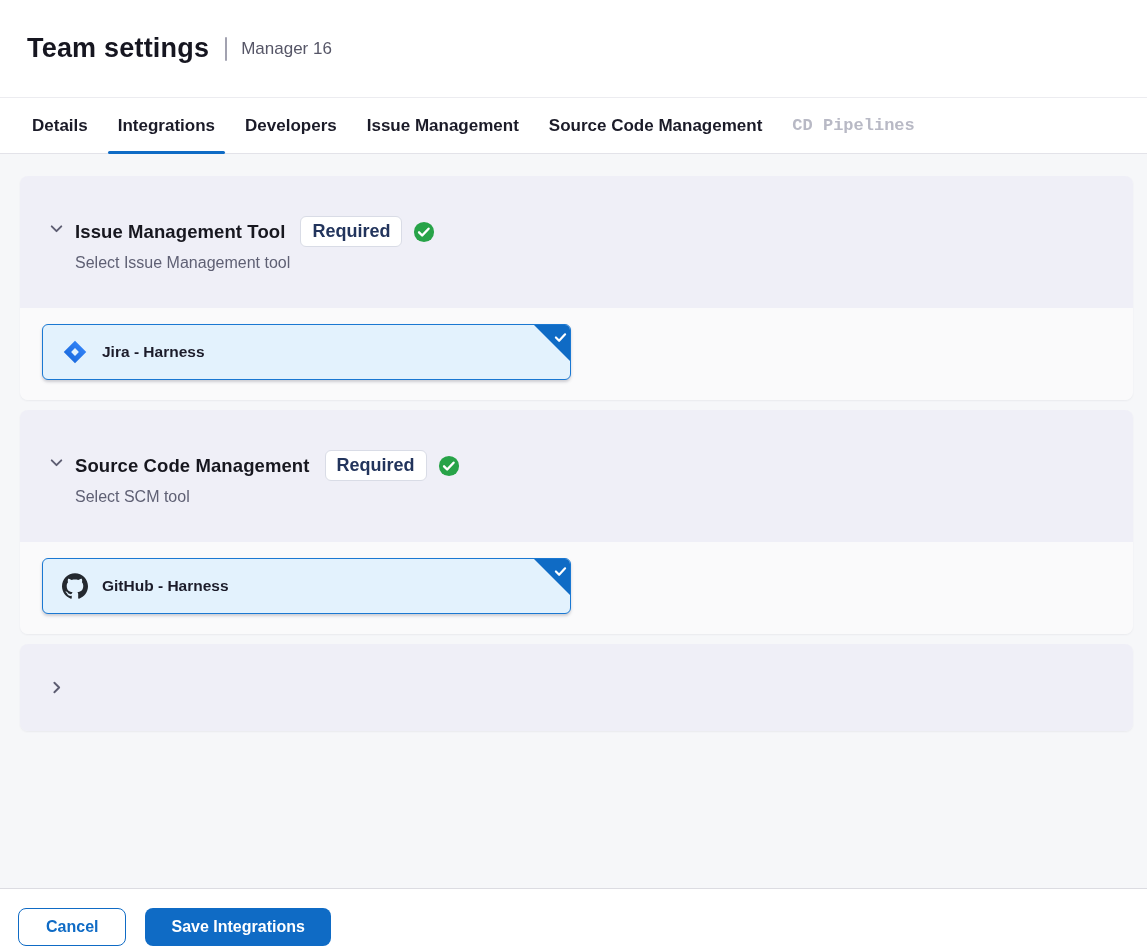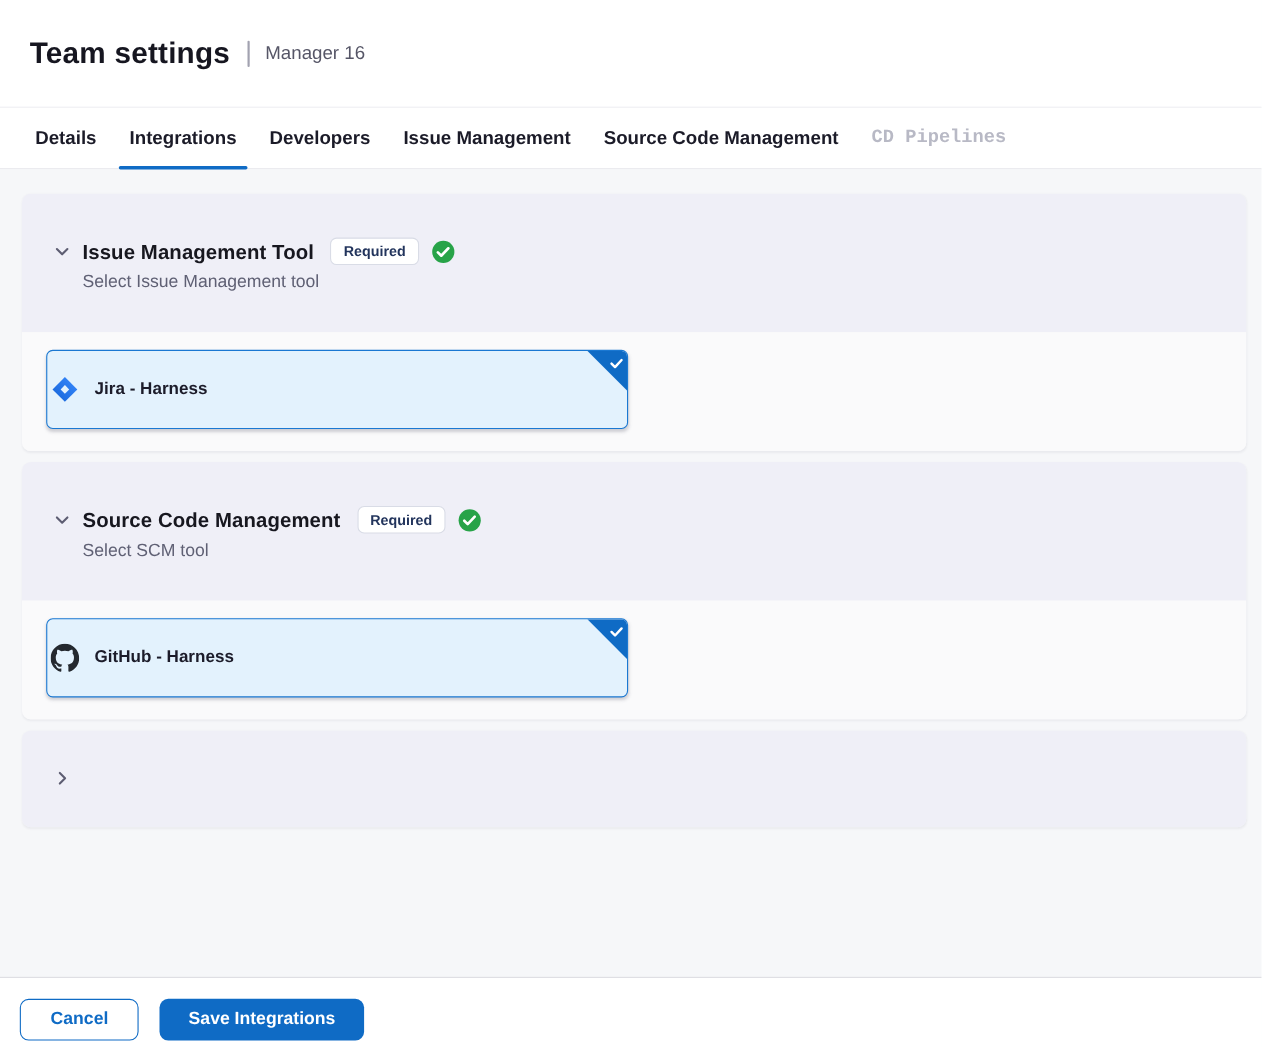--- a/index.html
+++ b/index.html
@@ -62,37 +62,37 @@
     padding:40px 24px 36px 28px;
   }
   .chev { flex:0 0 auto; margin-top:4px; cursor:pointer; }
   .section-heading { margin-left:10px; }
   .section-title-row { display:flex; align-items:center; }
   .section-title { font-size:18.5px; font-weight:700; color:#17171f; letter-spacing:.1px; }
   .required-badge {
     margin-left:15px;
     background:#ffffff; border:1px solid #d9dce6; border-radius:6px;
     padding:4px 11px;
-    font-size:13px; font-weight:700; color:#22345c;
+    font-size:18px; font-weight:700; color:#22345c;
   }
   .status-check { margin-left:11px; display:flex; }
   .section-subtitle { margin-top:7px; font-size:16px; color:#5f6074; }
 
   .section-body {
     background:#fafafb;
     padding:16px 28px 20px 22px;
   }
   .tool-card {
     position:relative;
-    width:529px; height:72px;
+    width:529px; height:56px;
     background:#e3f2fd;
     border:1.5px solid #1a78d2;
     border-radius:6px;
     display:flex; align-items:center;
-    padding-left:3px;
+    padding-left:19px;
     box-shadow:0 2px 3px rgba(70,70,90,0.25);
     overflow:hidden;
     cursor:pointer;
   }
   .tool-icon { flex:0 0 auto; display:flex; margin-right:14px; }
   .tool-label { font-size:15.5px; font-weight:600; color:#1c1c2a; }
   .corner-flag {
     position:absolute; top:0; right:0;
     width:0; height:0;
     border-top:36px solid #0f6bc5;

